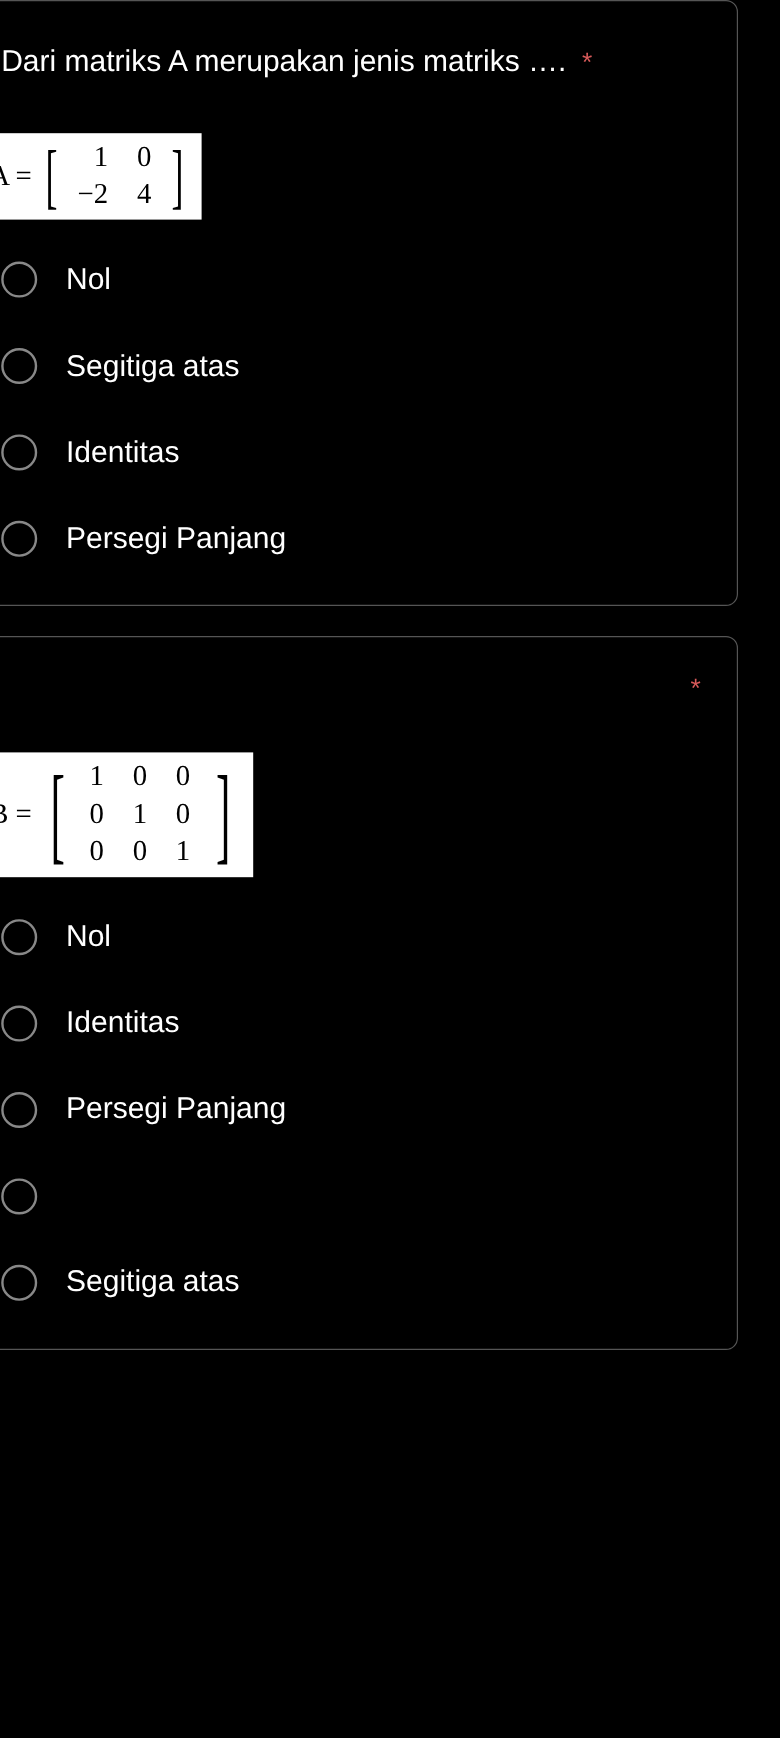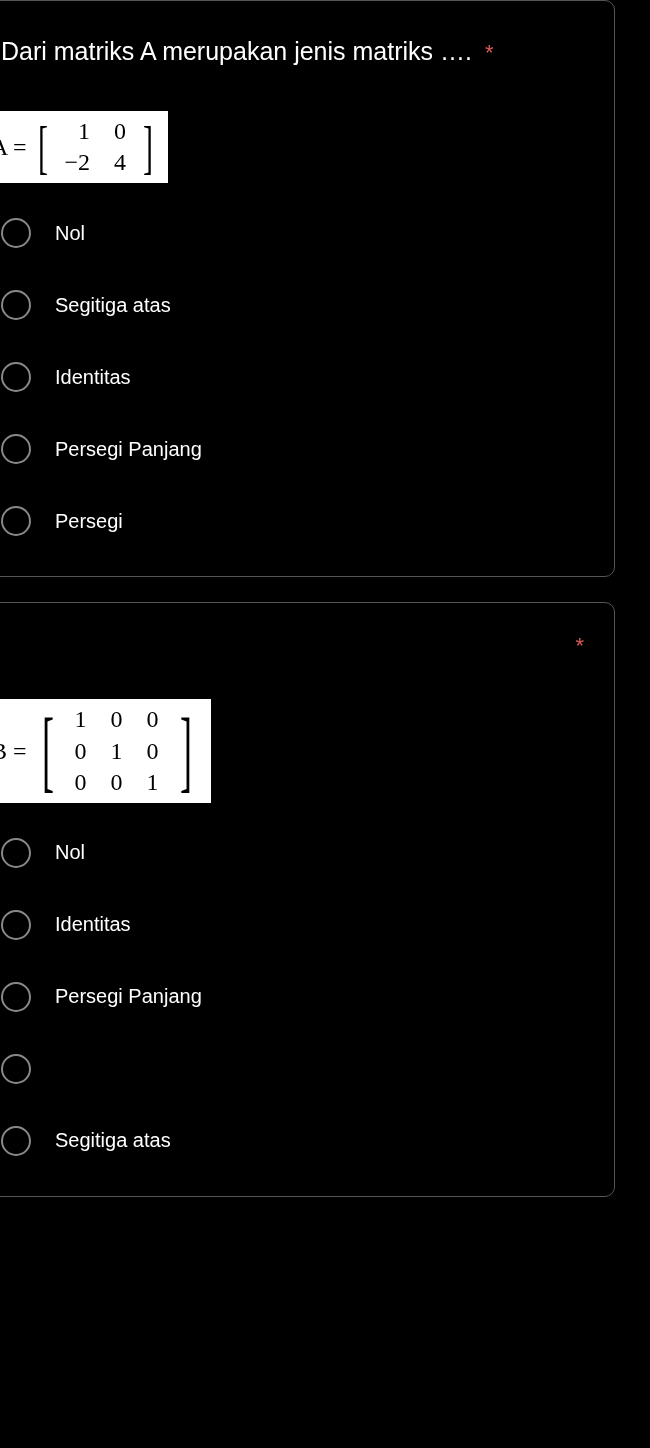--- a/index.html
+++ b/index.html
@@ -87,21 +87,21 @@
     cursor: pointer;
   }
   .radio {
     width: 30px;
     height: 30px;
     border: 2px solid #888;
     border-radius: 50%;
     flex-shrink: 0;
   }
   .opt-label {
-    font-size: 20px;
+    font-size: 25px;
     color: #fff;
   }
 </style>
 </head>
 <body>
 
 <div class="card">
   <div class="question-row">
     <div class="question-text">
       <span>Dari matriks A  merupakan jenis matriks ….</span>
@@ -139,24 +139,20 @@
       <span class="opt-label">Segitiga atas</span>
     </div>
     <div class="option">
       <span class="radio"></span>
       <span class="opt-label">Identitas</span>
     </div>
     <div class="option">
       <span class="radio"></span>
       <span class="opt-label">Persegi Panjang</span>
     </div>
-    <div class="option">
-      <span class="radio"></span>
-      <span class="opt-label">Persegi</span>
-    </div>
   </div>
 </div>
 
 <div class="card">
   <div class="question-row">
     <span class="required" style="margin-left:auto; padding-right:10px;">*</span>
   </div>
 
   <div class="matrix-img">
     <span class="matrix-label">B =</span>

